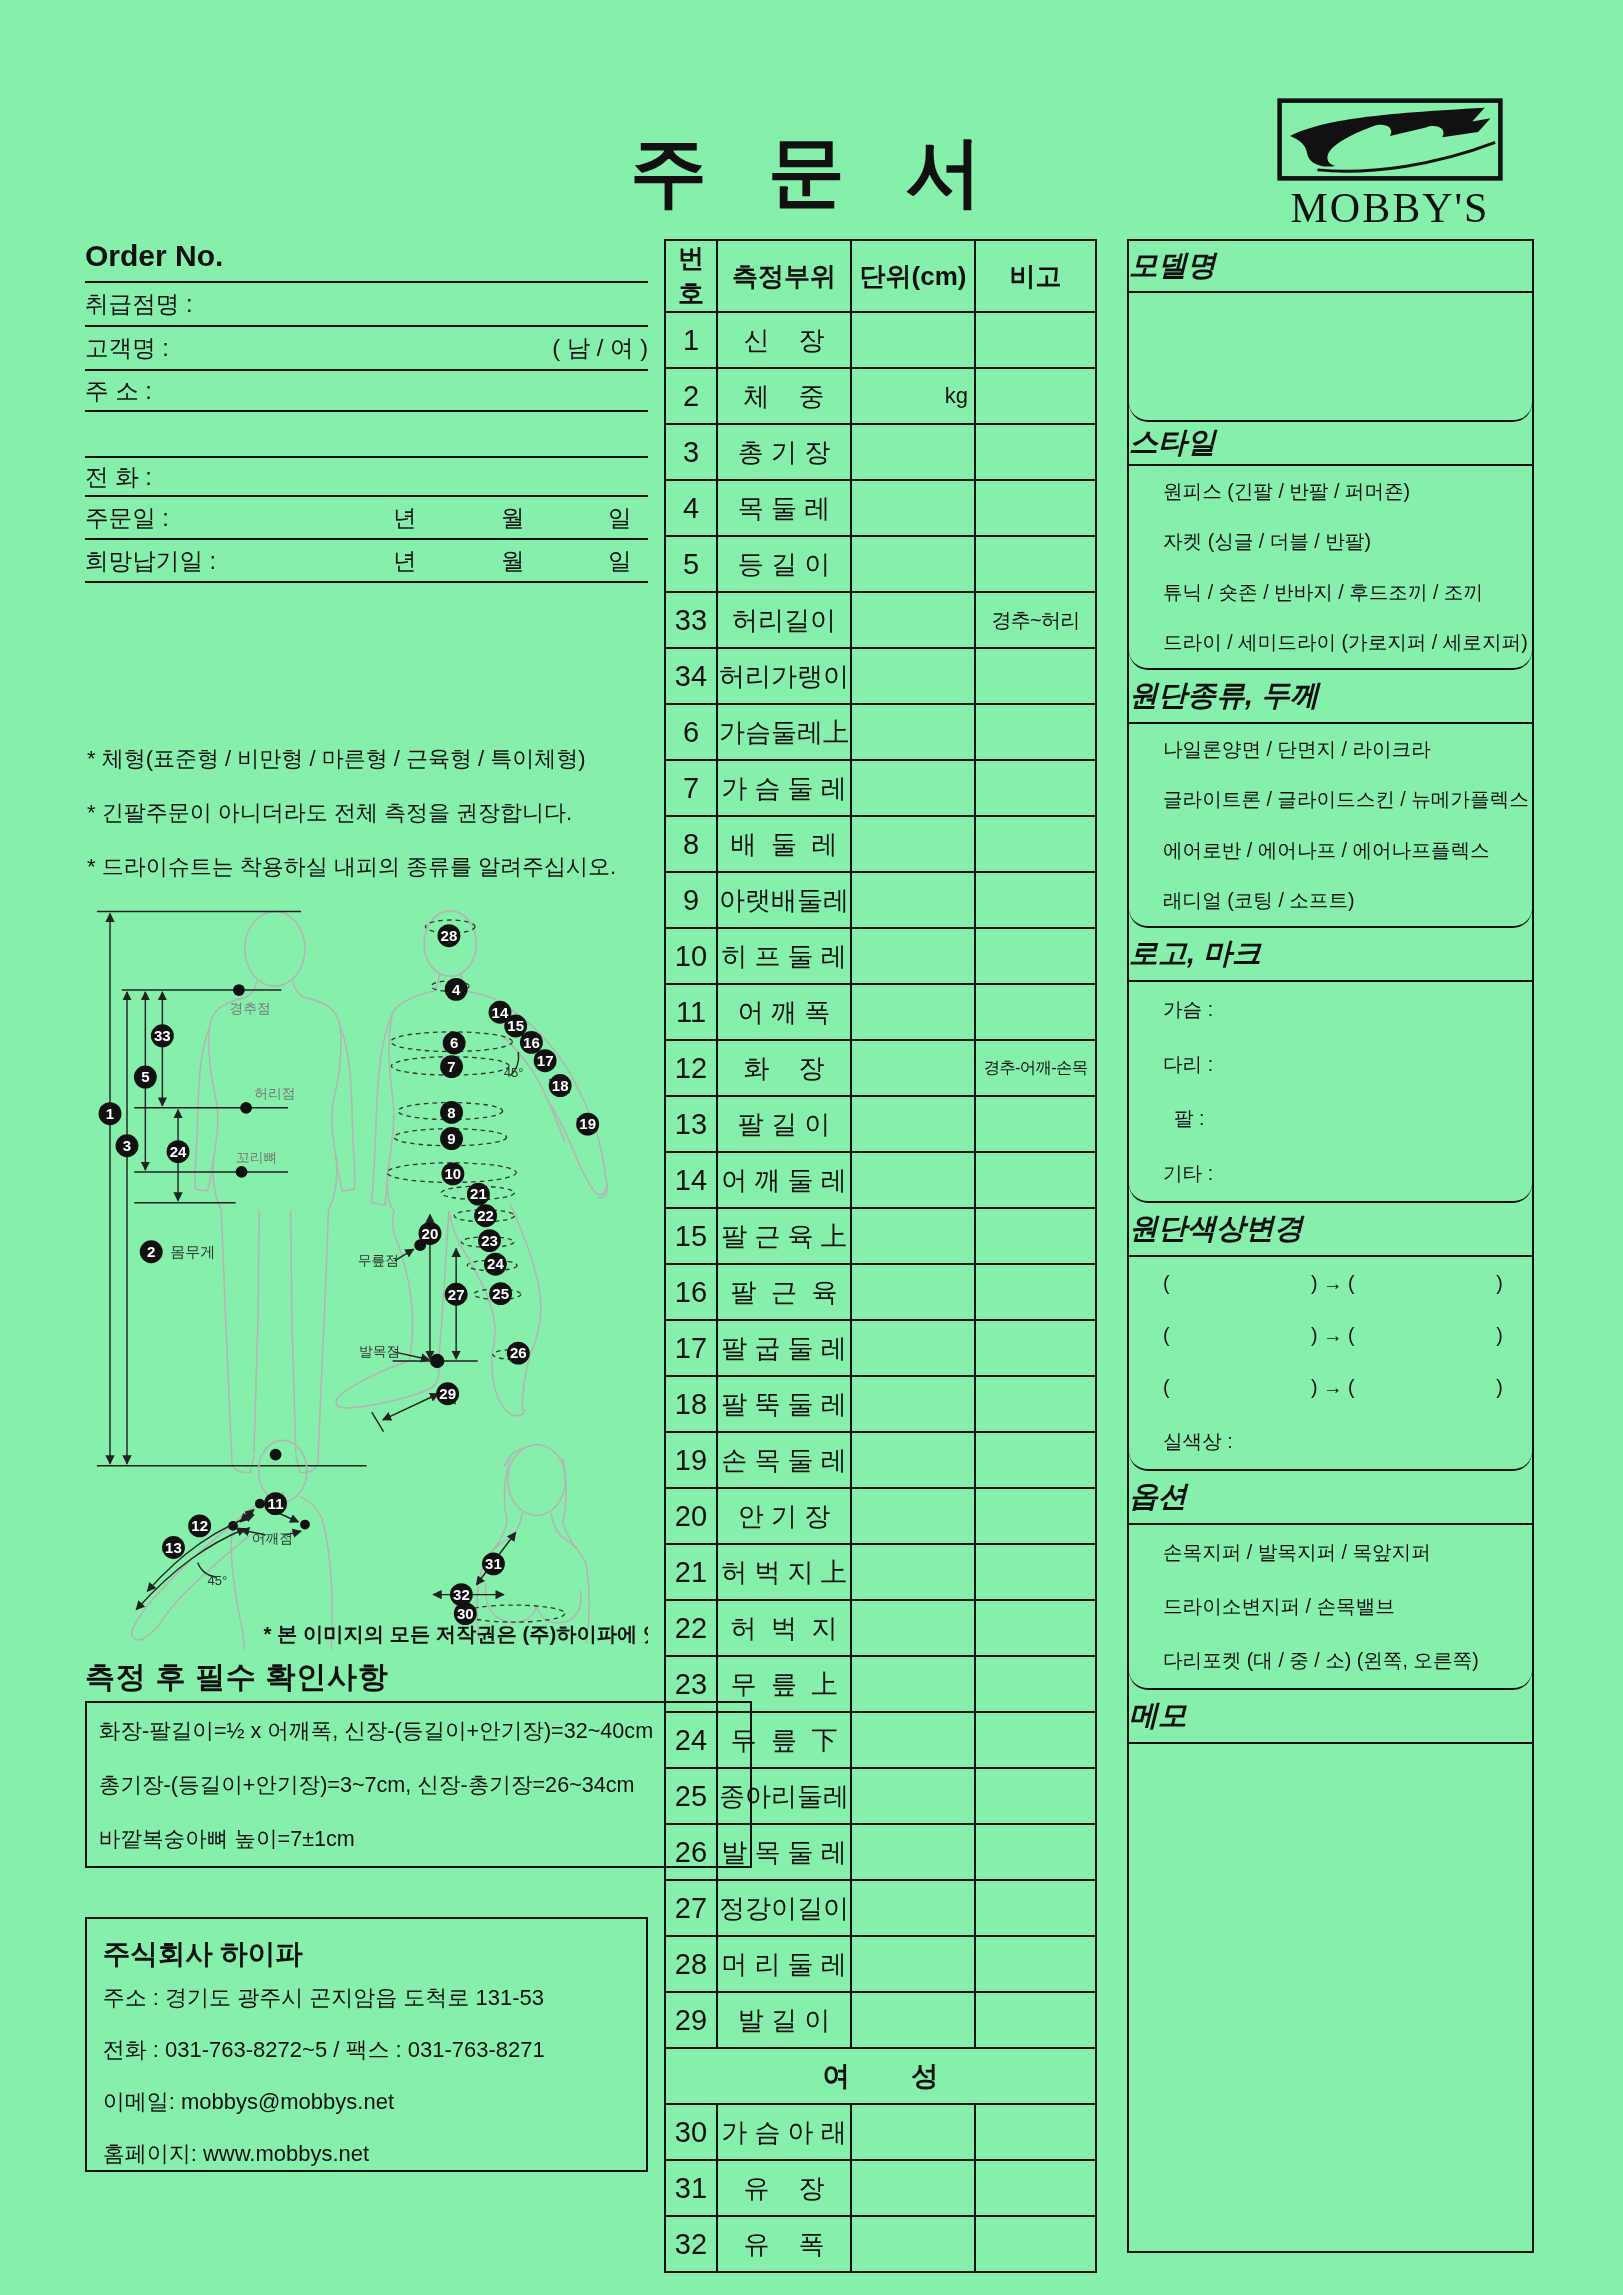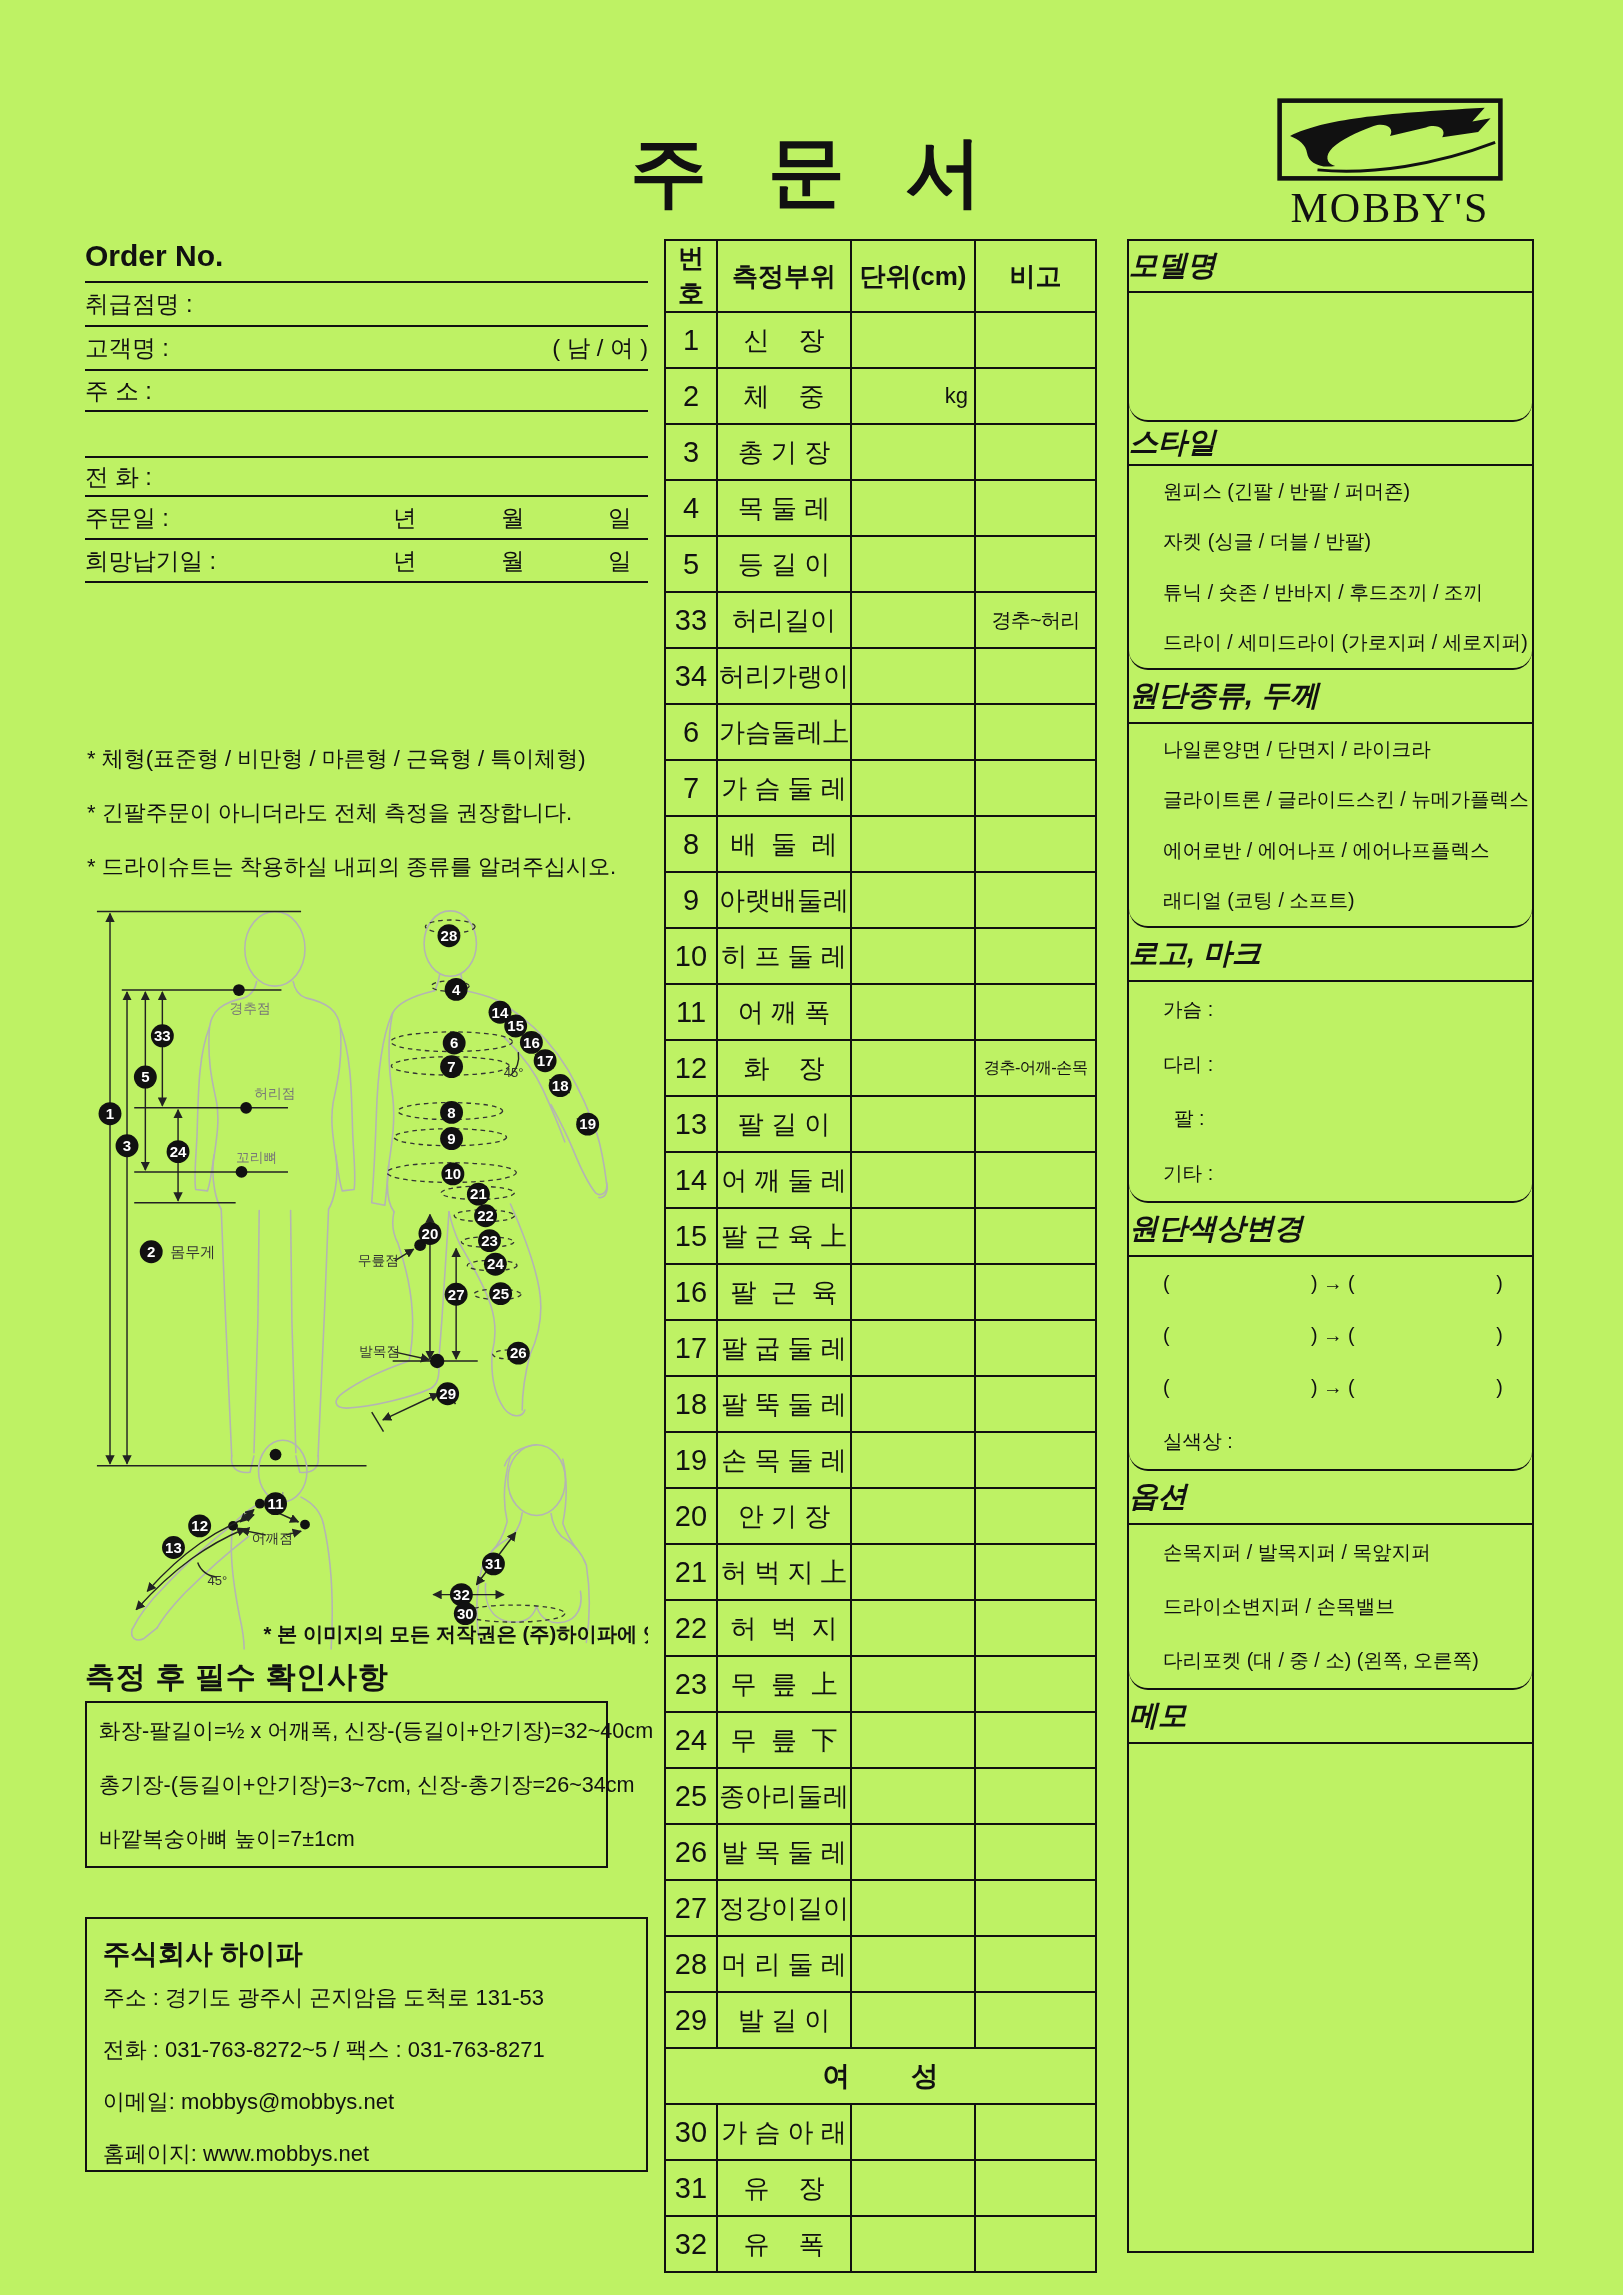--- a/index.html
+++ b/index.html
@@ -1,17 +1,17 @@
 <!DOCTYPE html>
 <html style="font-size:10.5px"><head>
 <meta charset="utf-8">
 <style>
   * { margin:0; padding:0; box-sizing:border-box; }
   body { font-family:"Liberation Sans", sans-serif; color:#111; background:#888; }
-  .page { position:relative; width:1623px; height:2295px; background:#bef264; overflow:hidden; }
+  .page { position:relative; width:1623px; height:2295px; background:#86efac; overflow:hidden; }
   .abs { position:absolute; }
 
   
   #title { left:489px; top:121px; width:654px; text-align:center;
            font-size:77px; font-weight:bold; letter-spacing:19.6px; white-space:pre; }
   #logo { left:1277px; top:98px; width:226px; text-align:center; }
   #logo .brand { font-family:"Liberation Serif", serif; font-size:42px; letter-spacing:2px;
                  margin-top:1.3px; font-weight:500; }
 
   
@@ -29,21 +29,21 @@
   #diagram { left:85px; top:903px; }
   .fg { stroke:#b4b4b4; fill:none; stroke-width:2.4; stroke-linecap:round; stroke-linejoin:round; }
   .ml { stroke:#222; stroke-width:2.2; fill:none; }
   .de { stroke:#333; fill:none; stroke-width:2; stroke-dasharray:7 6; }
   .dot { fill:#111; }
   .badge-c { fill:#111; }
   .badge-t { fill:#fff; font-size:23px; font-weight:bold; text-anchor:middle; }
 
   
   #check-head { left:85px; top:1657px; font-size:30px; font-weight:bold; letter-spacing:0.7px; }
-  #check-box { left:85px; top:1701px; width:523px; height:167px; border:2px solid #111;
+  #check-box { left:85px; top:1701px; width:667px; height:167px; border:2px solid #111;
                display:flex; flex-direction:column; justify-content:space-around;
                padding-left:11.8px; font-size:21.6px; white-space:pre; }
 
   
   #company-box { left:85px; top:1917px; width:563px; height:255px; border:2px solid #111;
                  padding:17px 0 0 15.7px; }
   #company-name { font-size:27.5px; font-weight:bold; }
   #company-lines .li { font-size:22px; line-height:52px; white-space:pre; }
 
   

